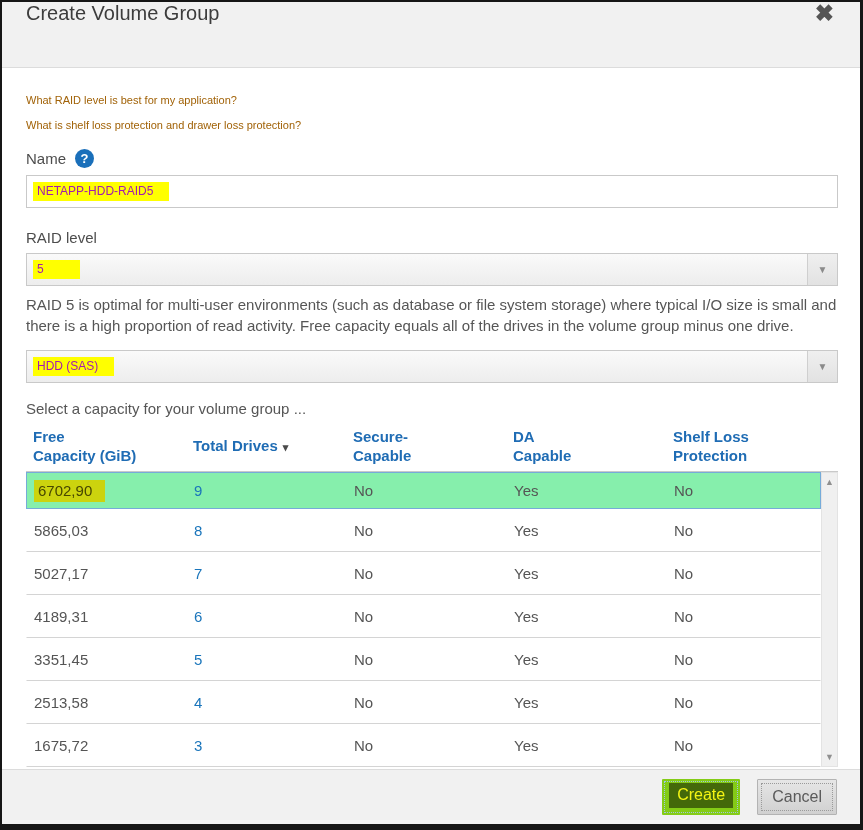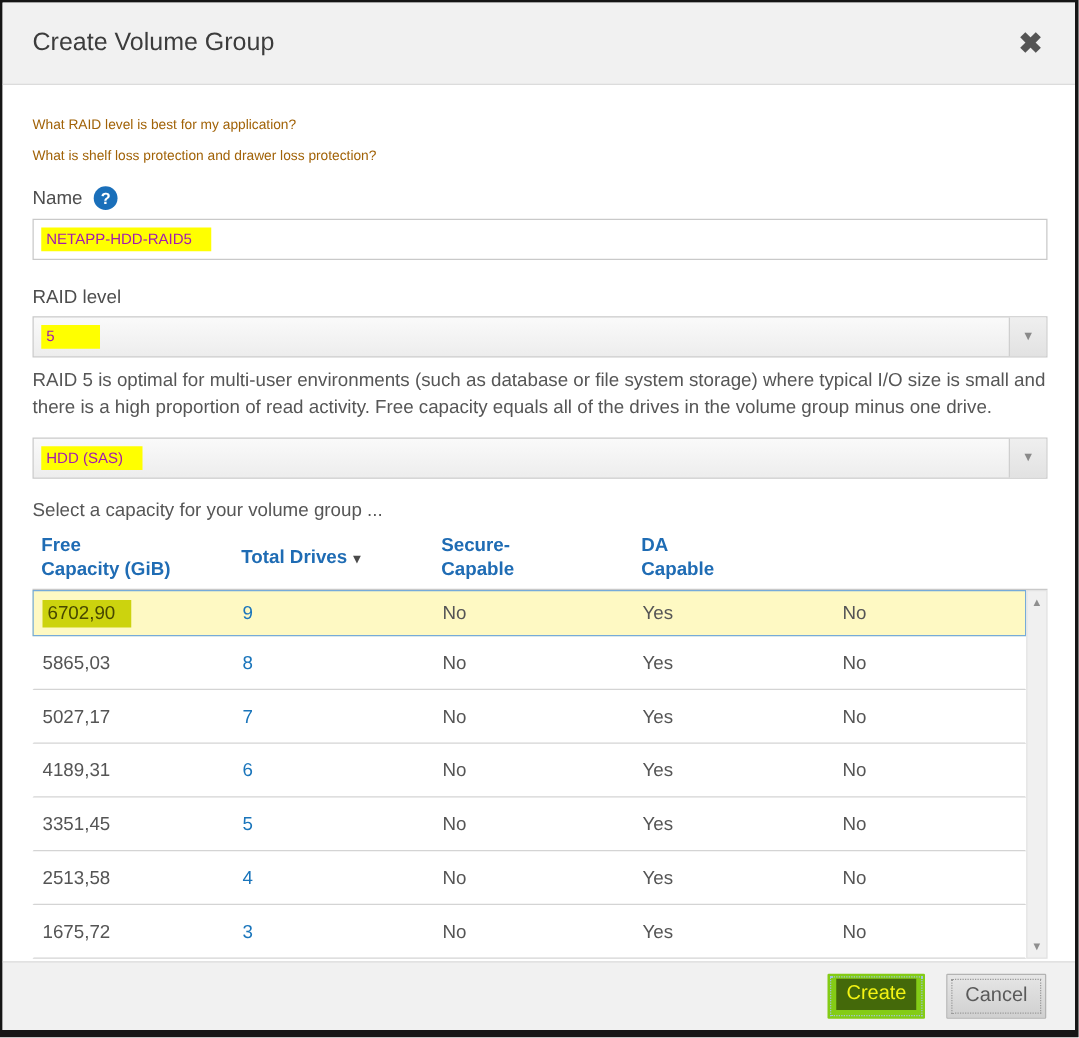--- a/index.html
+++ b/index.html
@@ -12,21 +12,21 @@
     border-width: 2px 3px 6px 2px;
     background: #fff;
     display: flex; flex-direction: column;
     overflow: hidden;
   }
 
   
   .dlg-header {
     height: 66px; flex: 0 0 66px;
     background: #f1f1f1; border-bottom: 1px solid #dcdcdc;
-    display: flex; align-items: center; justify-content: space-between;
+    display: flex; justify-content: space-between;
     padding: 0 26px 0 24px;
   }
   .dlg-title { font-size: 20px; color: #3c3c3c; }
   .close {
     font-size: 23px; font-weight: bold; color: #555;
     cursor: pointer; line-height: 1;
   }
 
   
   .dlg-body { flex: 1 1 auto; background: #fff; padding: 26px 22px 0 24px; overflow: hidden; }
@@ -90,21 +90,21 @@
   .sort-icon { color: #4a4a4a; font-size: 11px; margin-left: 5px; }
   .tbody-wrap { position: relative; padding-right: 17px; }
   .trow {
     display: grid; grid-template-columns: 160px 160px 160px 160px 1fr;
     height: 43px; align-items: center;
     border: 1px solid transparent; border-bottom: 1px solid #d4d4d4;
     cursor: pointer; color: #555;
   }
   .trow:last-child { border-bottom: 1px solid #d4d4d4; }
   .trow.sel {
-    background: #fef9c3; border: 1px solid #76abd9; height: 37px;
+    background: #86efac; border: 1px solid #76abd9; height: 37px;
   }
   .td { padding-left: 7px; white-space: nowrap; }
   .td.link { color: #1a75bb; }
   .hl-cell { background: #ccd30e; color: #474700; padding: 2px 13px 3px 4px; }
 
   .vscroll {
     position: absolute; right: 0; top: 0; bottom: 0; width: 17px;
     background: #f0f0f0; border: 1px solid #e3e3e3;
     display: flex; flex-direction: column; justify-content: space-between;
     align-items: center; cursor: default;
@@ -187,20 +187,24 @@
           <span><span>Total Drives</span><span class="sort-icon">▾</span></span>
         </div>
         <div class="th">
           <span>Secure-</span>
           <span>Capable</span>
         </div>
         <div class="th">
           <span>DA</span>
           <span>Capable</span>
         </div>
+        <div class="th">
+          <span>Shelf Loss</span>
+          <span>Protection</span>
+        </div>
       </div>
 
       <div class="tbody-wrap">
         <div class="trow sel">
           <div class="td"><span class="hl-cell">6702,90</span></div>
           <div class="td link">9</div>
           <div class="td">No</div>
           <div class="td">Yes</div>
           <div class="td">No</div>
         </div>

